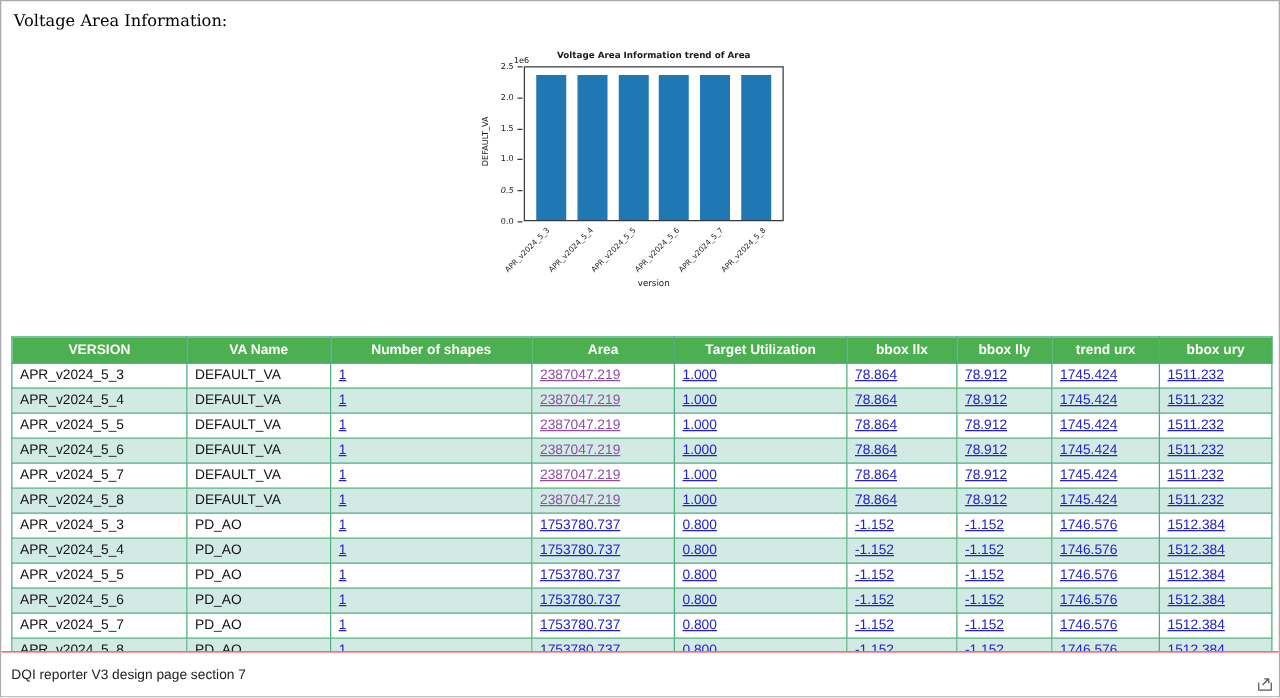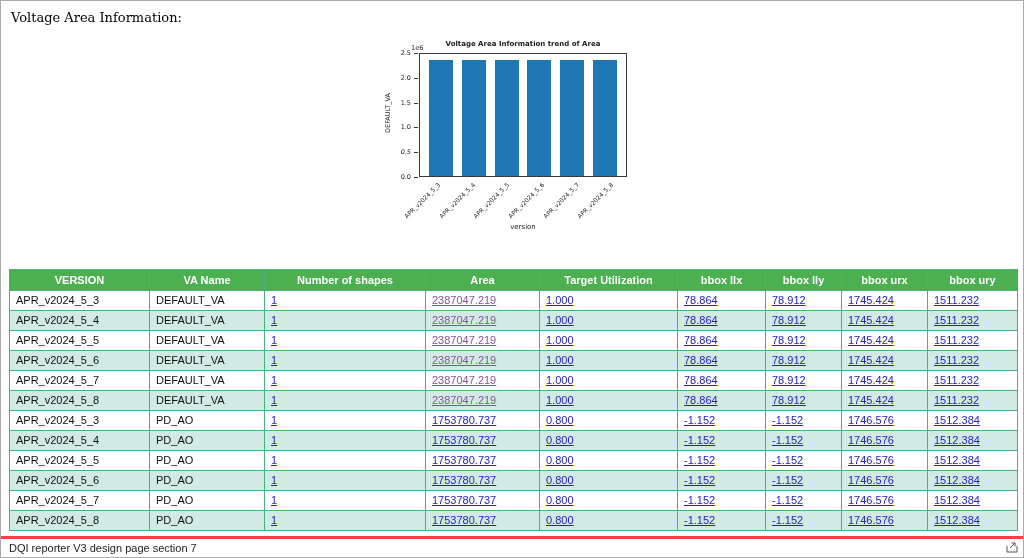--- a/index.html
+++ b/index.html
@@ -44,22 +44,22 @@
   }
   table.va td{
     border:1px solid var(--grid,#4fae7e);padding:3px 6px;color:#111;
     line-height:13px;overflow:hidden;white-space:nowrap;background:#fff;
   }
   table.va tr.alt td{background:var(--stripe,#d2eae4);}
   a.lnk{color:var(--link,#2222cc);text-decoration:underline;cursor:pointer;}
   a.lnk.visited{color:var(--visited,#8d4f9f);}
   
   .footer{
-    position:absolute;left:0;right:0;bottom:0;height:21px;
-    border-top:3px solid #ef4444;background:#fff;
+    position:absolute;left:0;right:0;bottom:0;height:36px;
+    border-top:1px solid #ef4444;background:#fff;
     display:flex;align-items:center;font-size:11px;color:#222;padding-left:8px;box-sizing:border-box;
   }
   .resize-icon{position:absolute;right:5px;bottom:4px;line-height:0;}
 </style>
 </head>
 <body>
 
 <div class="page" style="--header-bg: #4caf50; --grid: #4fae7e; --stripe: #d2eae4; --link: #2222cc; --visited: #8d4f9f; --bar-color: #1f77b4;">
 
   <div class="page-title">Voltage Area Information:</div>
@@ -110,21 +110,21 @@
       </colgroup>
       <thead>
         <tr id="header-row">
             <th>VERSION</th>
             <th>VA Name</th>
             <th>Number of shapes</th>
             <th>Area</th>
             <th>Target Utilization</th>
             <th>bbox llx</th>
             <th>bbox lly</th>
-            <th>bbox urx</th>
+            <th>trend urx</th>
             <th>bbox ury</th>
           </tr>
       </thead>
       <tbody id="table-body">
           <tr>
             <td>APR_v2024_5_3</td>
             <td>DEFAULT_VA</td>
             <td><a class="lnk">1</a></td>
             <td><a class="lnk visited">2387047.219</a></td>
             <td><a class="lnk">1.000</a></td>

